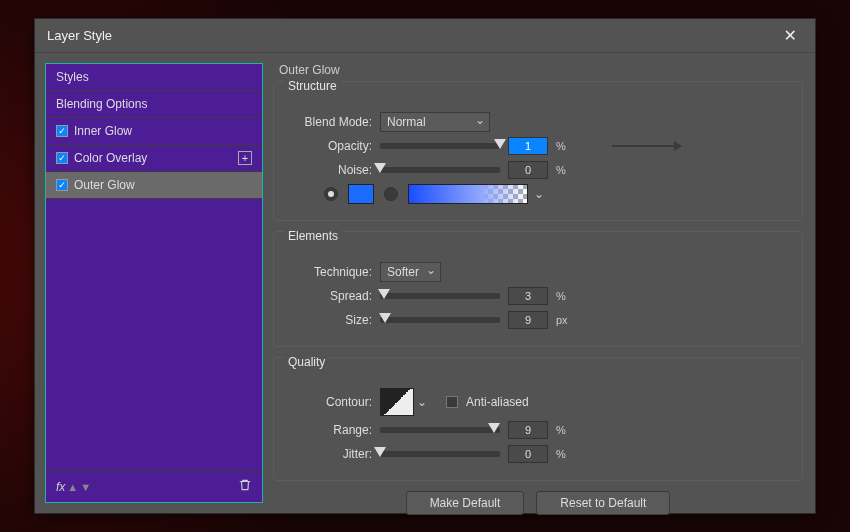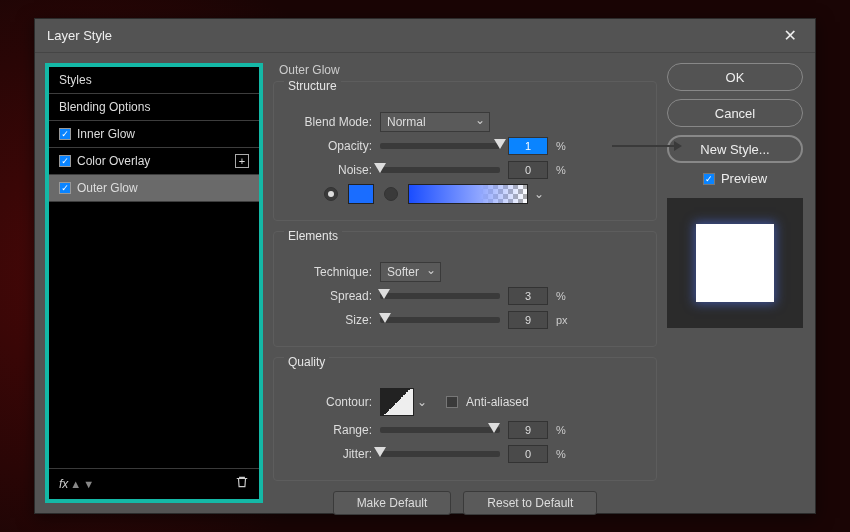--- a/index.html
+++ b/index.html
@@ -3,21 +3,21 @@
 <meta charset="utf-8">
 <style>
 * { box-sizing: border-box; margin: 0; padding: 0; font-family: "Segoe UI", Tahoma, sans-serif; }
 body { background: #1a0505; width: 850px; height: 532px; overflow: hidden; position: relative; }
 .backdrop { position: absolute; inset: 0; background: radial-gradient(circle at 10% 50%, #4a0808 0%, #1a0505 40%); }
 .dialog { position: absolute; left: 34px; top: 18px; width: 782px; height: 496px; background: #535353; border: 1px solid #2b2b2b; box-shadow: 0 4px 16px rgba(0,0,0,0.5); }
 .titlebar { height: 34px; background: #535353; display: flex; align-items: center; padding: 0 12px; border-bottom: 1px solid #454545; }
 .titlebar-title { color: #eee; font-size: 13px; flex: 1; }
 .close-x { color: #eee; font-size: 16px; cursor: pointer; padding: 2px 6px; }
 .content { display: flex; height: calc(100% - 34px); padding: 10px 12px 10px 10px; gap: 10px; }
-.sidebar { width: 218px; background: #000000; border: 4px solid #14b8a6; display: flex; flex-direction: column; position: relative; }
+.sidebar { width: 218px; background: #4c1d95; border: 1px solid #14b8a6; display: flex; flex-direction: column; position: relative; }
 .sidebar-item { padding: 6px 10px; color: #ddd; font-size: 12px; display: flex; align-items: center; gap: 6px; border-bottom: 1px solid #3d3d3d; cursor: pointer; }
 .sidebar-item.selected { background: #6a6a6a; }
 .sidebar-item .chk { width: 12px; height: 12px; border: 1px solid #999; background: #0a84ff; display: inline-flex; align-items: center; justify-content: center; }
 .sidebar-item .chk::after { content: "✓"; color: #fff; font-size: 9px; line-height: 1; }
 .sidebar-item .plus { margin-left: auto; border: 1px solid #aaa; width: 14px; height: 14px; display: flex; align-items: center; justify-content: center; font-size: 11px; color: #ddd; }
 .sidebar-footer { margin-top: auto; display: flex; align-items: center; gap: 2px; padding: 6px 10px; border-top: 1px solid #3a3a3a; }
 .sidebar-footer .fx { color: #ccc; font-size: 12px; font-style: italic; cursor: pointer; }
 .sidebar-footer .arrow { color: #888; font-size: 11px; cursor: pointer; }
 .sidebar-footer .trash { margin-left: auto; color: #ccc; cursor: pointer; }
 .main { flex: 1; display: flex; gap: 10px; }
@@ -187,29 +187,17 @@
             <span class="unit">%</span>
           </div>
         </fieldset>
 
         <div class="btn-row">
           <button class="btn">Make Default</button>
           <button class="btn">Reset to Default</button>
         </div>
       </div>
 
-      <div class="rightcol">
-        <div class="pill">OK</div>
-        <div class="pill">Cancel</div>
-        <div class="pill emph">New Style...</div>
-        <div class="preview-row">
-          <span class="chkbox on"></span>
-          <span>Preview</span>
-        </div>
-        <div class="preview-box">
-          <div class="preview-inner"></div>
-        </div>
-      </div>
     </div>
   </div>
 </div>
 
 <div class="arrow-callout"></div>
 
 </body></html>

